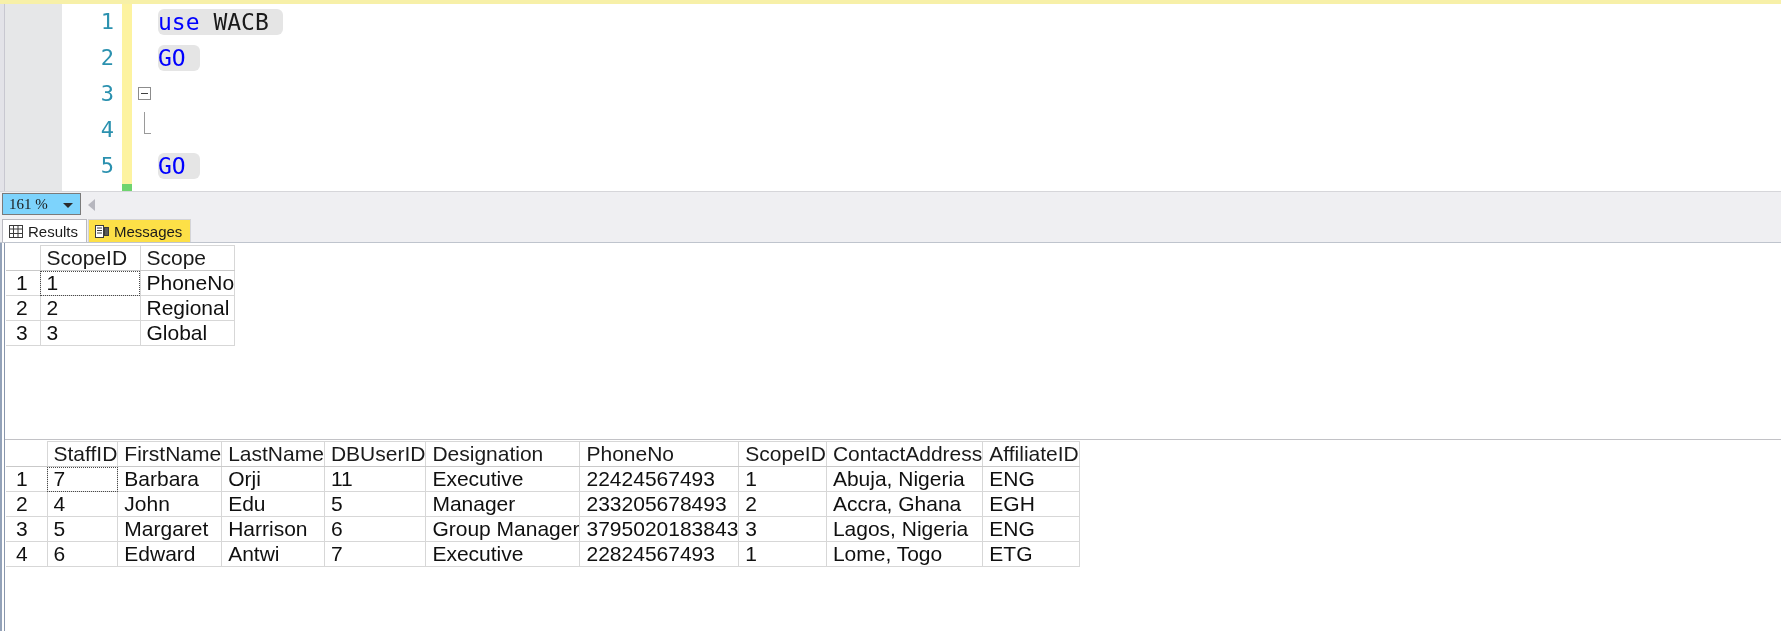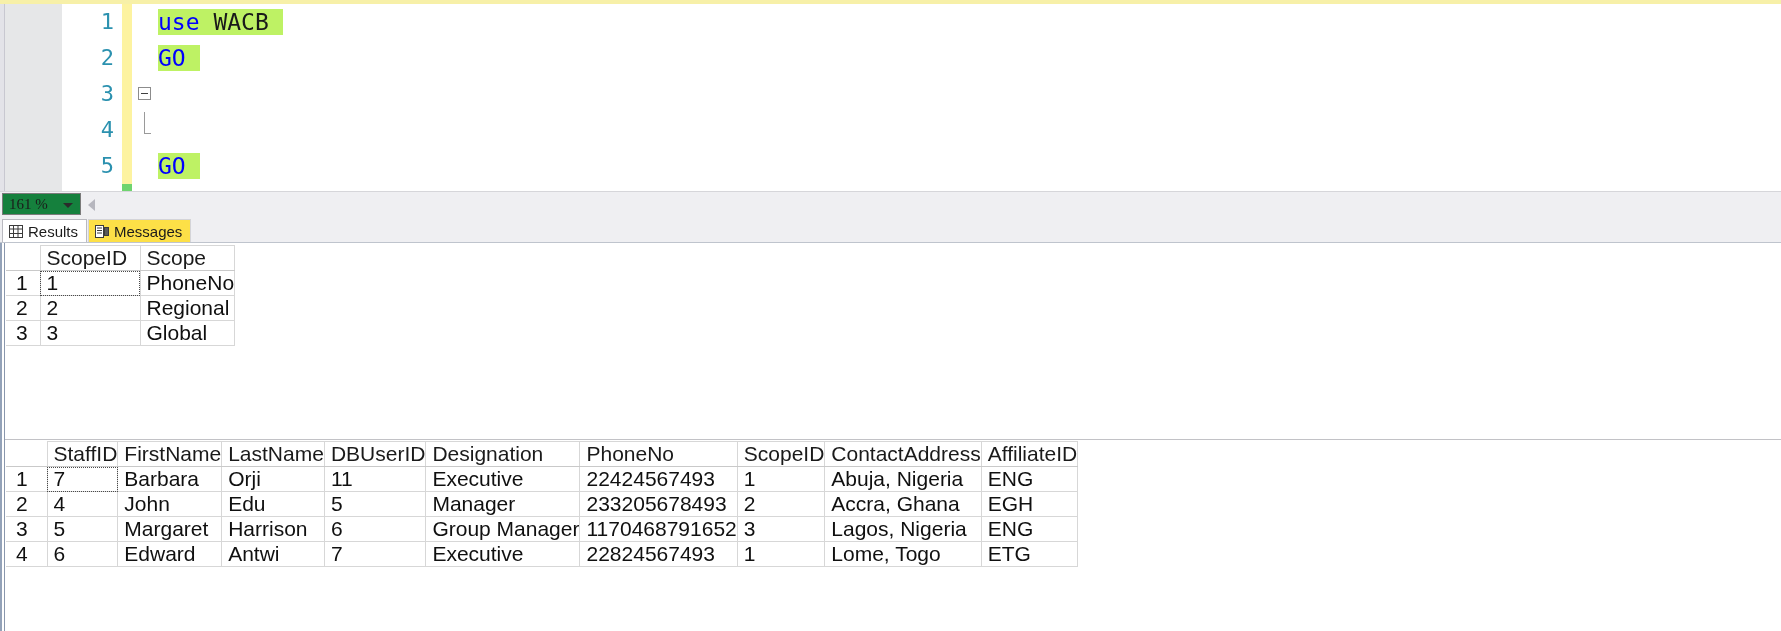--- a/index.html
+++ b/index.html
@@ -110,40 +110,40 @@
     background: #9a9a9a;
   }
   .code-text {
     position: absolute;
     left: 158px;
     top: 0;
     font-family: "DejaVu Sans Mono", monospace;
     font-size: 23px;
     letter-spacing: 0px;
   }
-  .sel { background: #bef264; }
+  .sel { background: #e5e5e5; border-radius: 6px; }
   .kw { color: #0000ff; }
   .op { color: #808080; }
   .id { color: #1a1a1a; }
   .gokw { color: #0000ff; }
 
   
   .zoombar {
     position: absolute;
     left: 0; top: 191px;
     width: 1781px; height: 26px;
     background: #efeff2;
     border-top: 1px solid #d6d6da;
     border-bottom: 1px solid #cfcfd4;
   }
   .zoom-combo {
     position: absolute;
     left: 2px; top: 1px;
     width: 79px; height: 22px;
-    background: #15803d;
+    background: #7dd3fc;
     border: 1px solid #7a7a7a;
     box-sizing: border-box;
   }
   .zoom-value {
     position: absolute;
     left: 6px; top: 2px;
     font-family: "Liberation Serif", serif;
     font-size: 15px;
     color: #1b1b1b;
   }
@@ -411,21 +411,21 @@
               <td>Accra, Ghana</td>
               <td>EGH</td>
             </tr>
             <tr>
               <td class="rowhdr">3</td>
               <td>5</td>
               <td>Margaret</td>
               <td>Harrison</td>
               <td>6</td>
               <td>Group Manager</td>
-              <td>1170468791652</td>
+              <td>3795020183843</td>
               <td>3</td>
               <td>Lagos, Nigeria</td>
               <td>ENG</td>
             </tr>
             <tr>
               <td class="rowhdr">4</td>
               <td>6</td>
               <td>Edward</td>
               <td>Antwi</td>
               <td>7</td>

